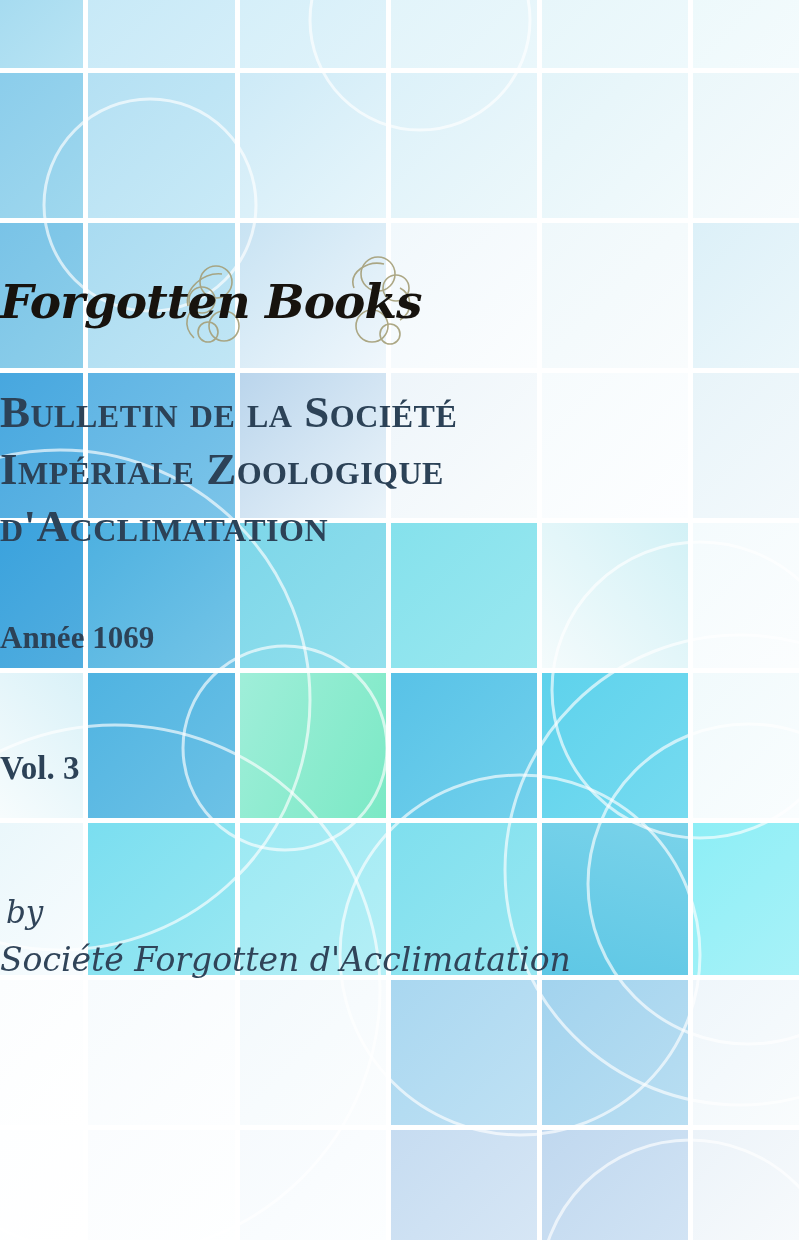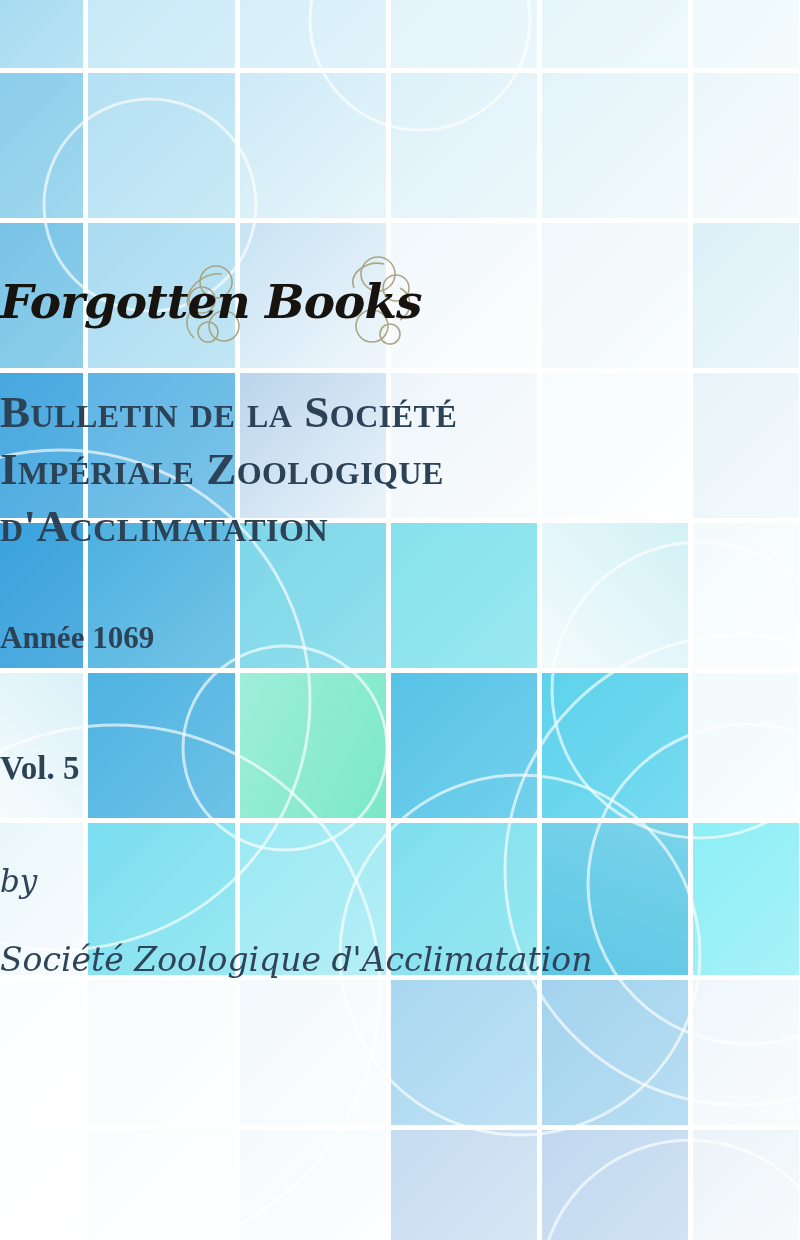--- a/index.html
+++ b/index.html
@@ -62,24 +62,25 @@
     position:absolute;top:572px;left:0;width:100%;
     font-weight:700;font-size:31px;
     color:var(--title-color,#2c4257);
   }
   .volume{
     position:absolute;top:702px;left:0;width:100%;
     font-weight:700;font-size:33px;
     color:var(--title-color,#2c4257);
   }
   .byline{
-    position:absolute;top:815px;left:0;width:100%;
+    position:absolute;top:846px;left:0;width:100%;
     font-family:"DejaVu Serif", serif;
     font-style:italic;font-size:31px;
     color:var(--byline-color,#304459);
+    padding-left:6px;
   }
   .author{
     position:absolute;top:892px;left:0;width:100%;
     font-family:"DejaVu Serif", serif;
     font-style:italic;font-size:33px;
     color:var(--byline-color,#304459);
   }
 </style>
 </head>
 <body>
@@ -181,20 +182,20 @@
       </svg>
       <span class="logo-text">Forgotten Books</span>
     </div>
 
     <div class="book-title">
       <span class="book-title-inner">Bulletin de la Société Impériale Zoologique d'Acclimatation</span>
     </div>
 
     <div class="subtitle">Année 1069</div>
 
-    <div class="volume">Vol. 5</div>
+    <div class="volume">Vol. 3</div>
 
     <div class="byline">by</div>
 
-    <div class="author">Société Zoologique d'Acclimatation</div>
+    <div class="author">Société Forgotten d'Acclimatation</div>
 
   </div>
 </div>
 
 </body></html>

